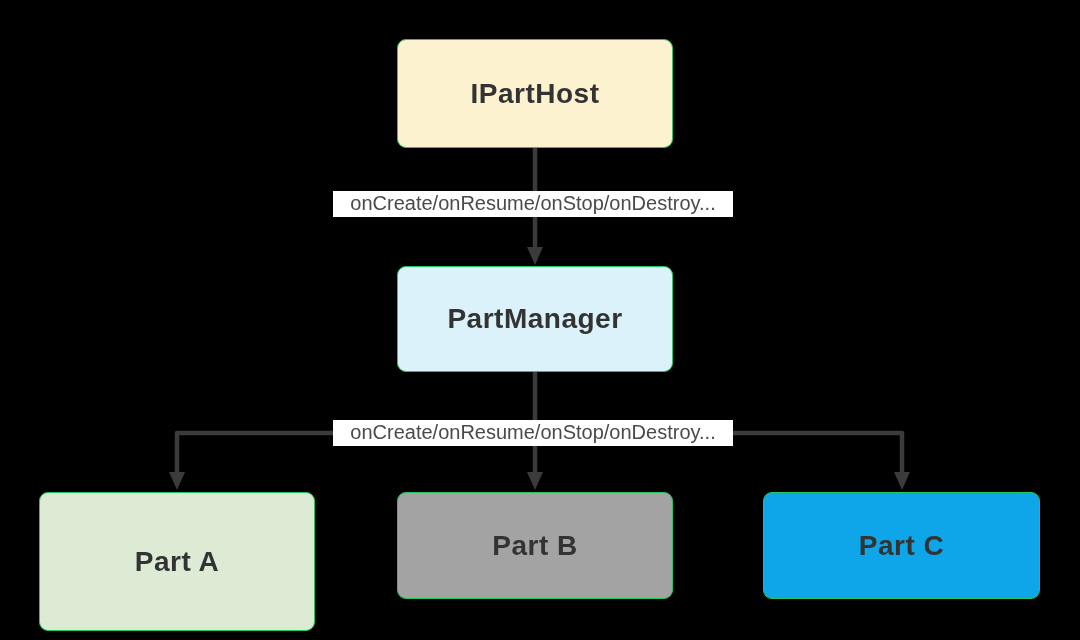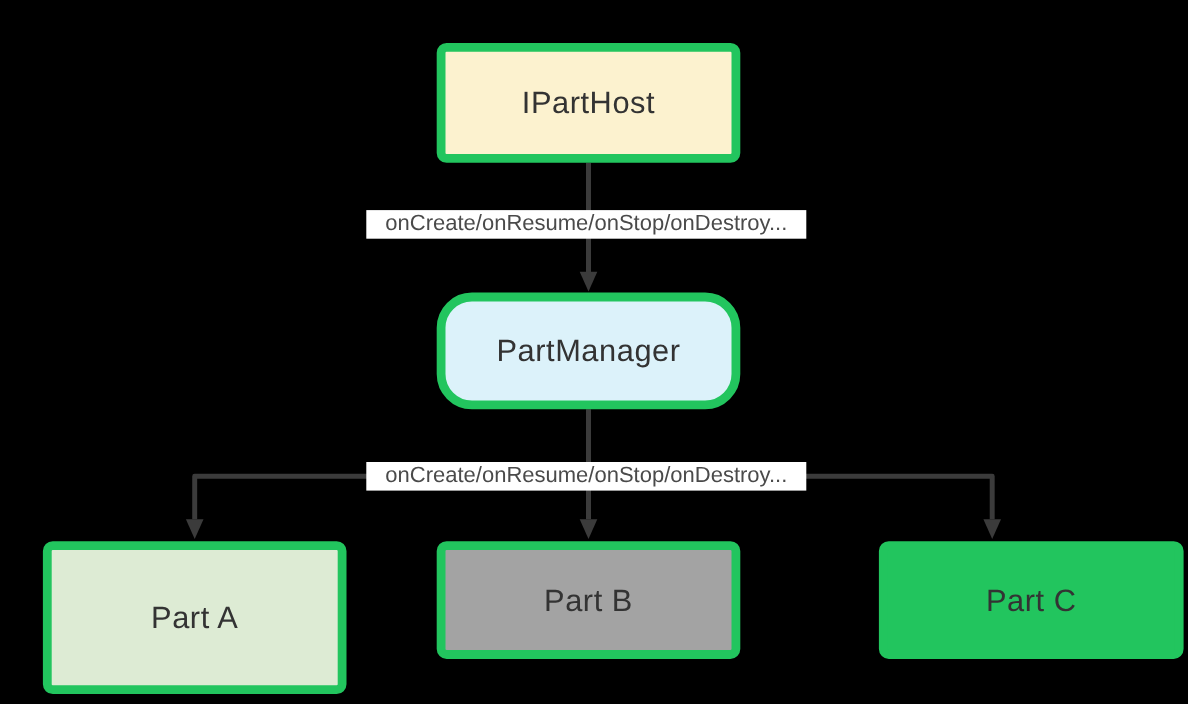--- a/index.html
+++ b/index.html
@@ -28,33 +28,33 @@
     stroke-linecap: butt;
   }
   .connectors polygon {
     fill: #3B3B3B;
     stroke: none;
   }
   .node {
     position: absolute;
     box-sizing: border-box;
     width: 276px; height: 108px;
-    border: 8px solid #22c55e;
+    border: 1px solid #22c55e;
     border-radius: 9px;
     display: flex;
     align-items: center;
     justify-content: center;
     font-size: 28px;
-    font-weight: 400;
+    font-weight: 700;
     letter-spacing: 0.5px;
     color: #333333;
     z-index: 2;
   }
   .node-iparthost   { left: 397px; top: 39px;  height: 109px; }
-  .node-partmanager { left: 397px; top: 266px; height: 106px; border-radius: 32px; }
+  .node-partmanager { left: 397px; top: 266px; height: 106px; }
   .node-part-a      { left: 39px;  top: 492px; height: 139px; }
   .node-part-b      { left: 397px; top: 492px; height: 107px; }
   .node-part-c      { left: 763px; top: 492px; width: 277px; height: 107px; }
   .edge-label {
     position: absolute;
     box-sizing: border-box;
     width: 400px; height: 26px;
     background: #FFFFFF;
     color: #4A4A4A;
     font-size: 20px;
@@ -94,21 +94,21 @@
   </div>
 
   <div class="node node-part-a" style="background-color: rgb(221, 235, 212);">
     <span>Part A</span>
   </div>
 
   <div class="node node-part-b" style="background-color: #a3a3a3;">
     <span>Part B</span>
   </div>
 
-  <div class="node node-part-c" style="background-color: #22c55e; margin-left: 36px;">
+  <div class="node node-part-c" style="background-color: #0ea5e9;">
     <span>Part C</span>
   </div>
 
   <div class="edge-label edge-label-1" style="background-color: rgb(255, 255, 255);">onCreate/onResume/onStop/onDestroy...</div>
 
   <div class="edge-label edge-label-2" style="background-color: rgb(255, 255, 255);">onCreate/onResume/onStop/onDestroy...</div>
 
 </div>
 
 </body></html>

